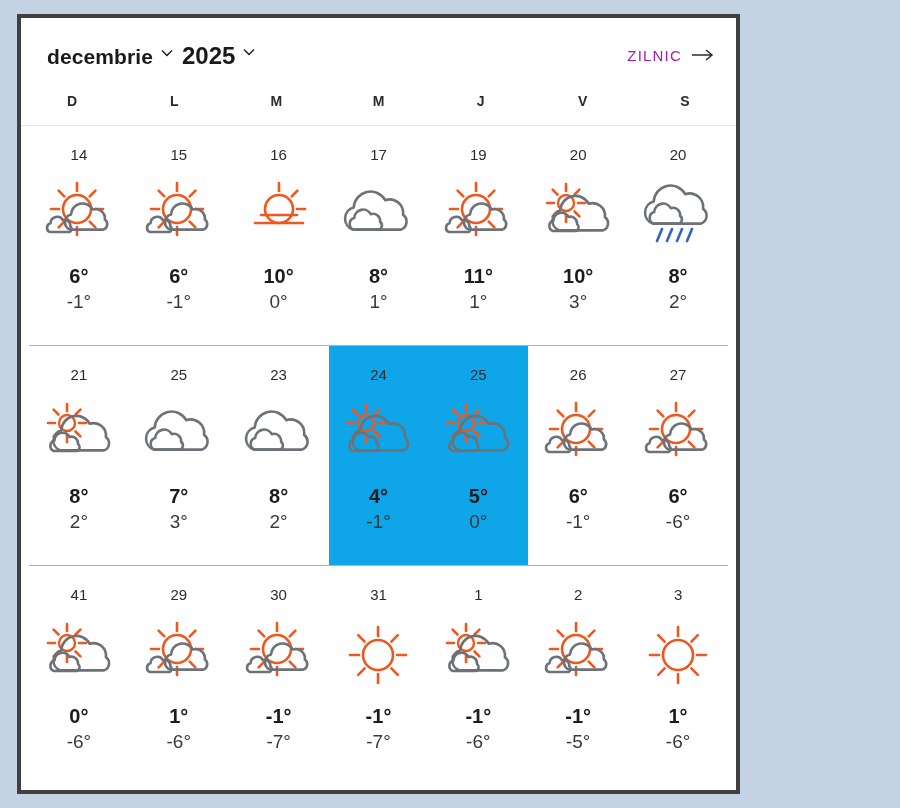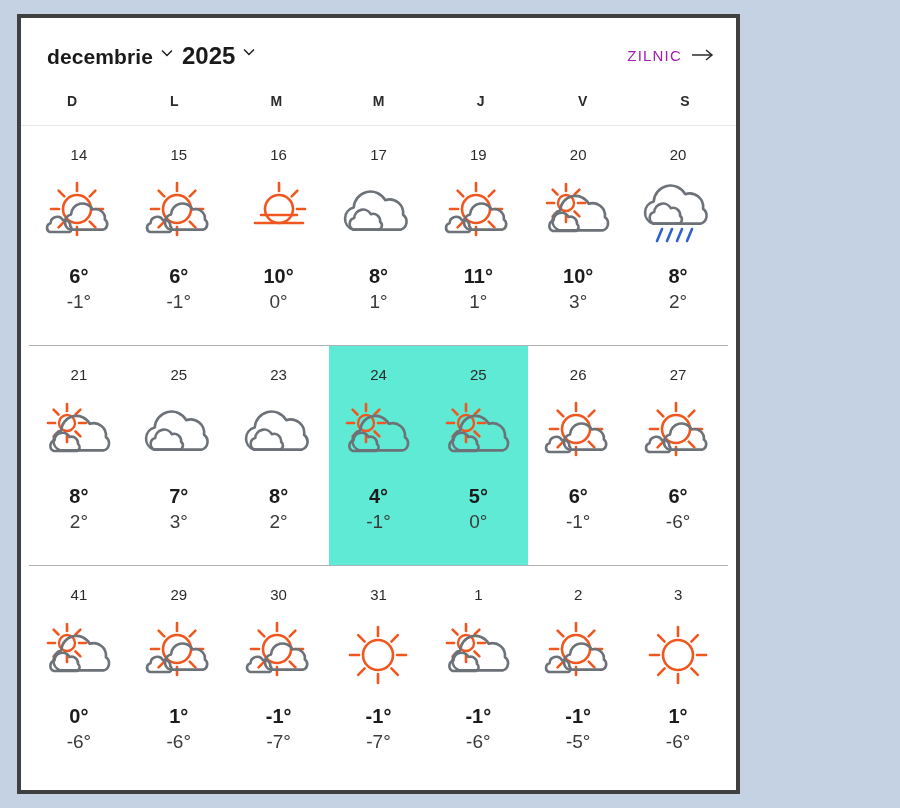--- a/index.html
+++ b/index.html
@@ -95,21 +95,21 @@
   .week:last-child { border-bottom: none; }
   .day-cell {
     height: 219px;
     display: flex;
     flex-direction: column;
     align-items: center;
     padding-top: 20px;
     box-sizing: border-box;
     position: relative;
   }
-  .day-cell.highlight { background: #5eead4; }
+  .day-cell.highlight { background: #0ea5e9; }
   .day-num {
     font-size: 15px;
     color: #2b2b2b;
     margin-bottom: 14px;
   }
   .wx-icon {
     height: 76px;
     display: flex;
     align-items: center;
     justify-content: center;

